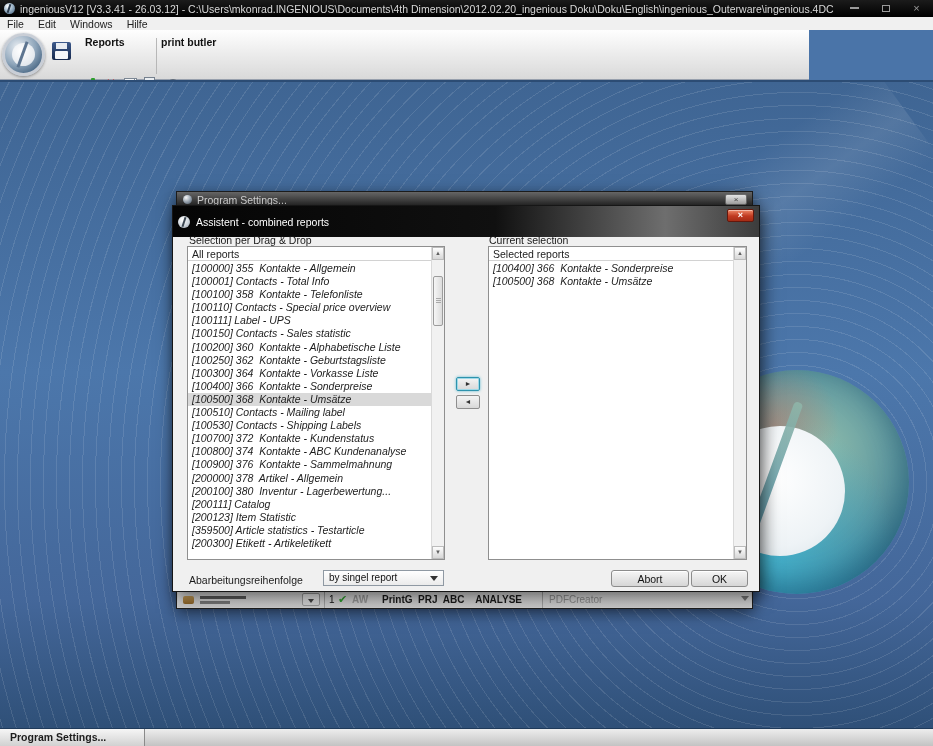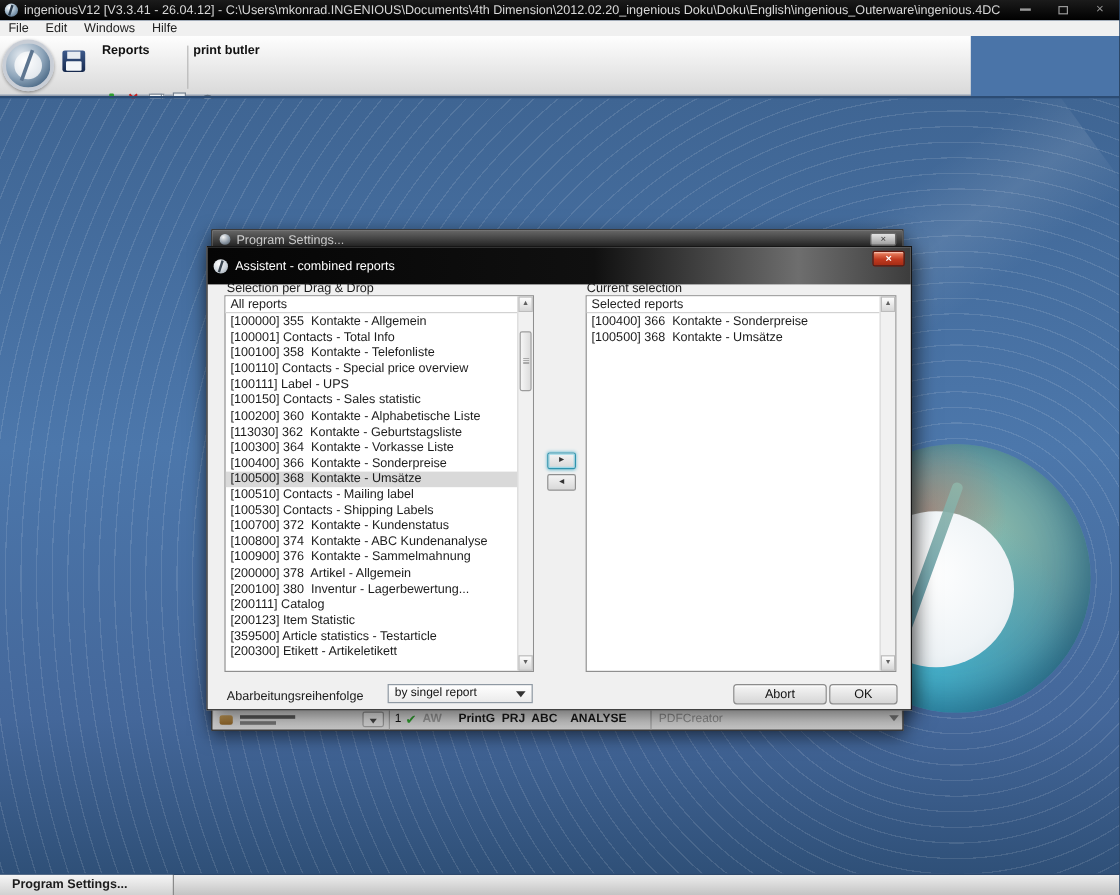--- a/index.html
+++ b/index.html
@@ -78,21 +78,21 @@
   
   .dialog { position:absolute; left:172px; top:123px; width:588px; height:387px; background:#f0f0f0; border:1px solid #161616; box-shadow:3px 5px 16px rgba(0,0,0,.6); }
   .dlg-title { position:absolute; left:0; top:0; right:0; height:31px; background:linear-gradient(90deg,#050505 0%,#101010 55%,#6e6e6e 84%,#3c3c3c 100%); color:#fff; font-size:10.5px; display:flex; align-items:center; }
   .dlg-title-icon { width:12px; height:12px; border-radius:50%; margin:0 6px 0 5px; background:radial-gradient(circle at 38% 32%, #fff, #cfd6dd 55%, #8d97a2 100%); position:relative; }
   .dlg-title-icon::after { content:""; position:absolute; left:5px; top:1px; width:2px; height:10px; background:#3a4550; transform:rotate(18deg); }
   .dlg-close { position:absolute; right:5px; top:3px; width:27px; height:13px; border-radius:2px; background:linear-gradient(#ef8968,#c03a20 55%,#a42c15); border:1px solid #64170c; color:#fff; font-size:9px; font-weight:bold; line-height:11px; text-align:center; box-shadow:inset 0 1px 0 rgba(255,255,255,.45); }
 
   .panel-label { position:absolute; font-size:10.5px; color:#1a1a1a; }
   .listbox { position:absolute; background:#fff; border:1px solid #8f8f8f; }
   .list-header { position:absolute; left:0; top:0; right:13px; height:14px; font-size:10.5px; color:#222; padding:1px 0 0 4px; border-bottom:1px solid #d2d2d2; background:#fff; }
-  .list-rows { position:absolute; left:0; top:15px; right:13px; bottom:0; overflow:hidden; }
+  .list-rows { position:absolute; left:0; top:15px; right:13px; bottom:0; overflow:hidden;font-style:italic; }
   .row { height:13.1px; line-height:13px; font-size:10.5px; color:#1c1c1c; padding-left:4px; white-space:pre; overflow:hidden; }
   .row.selected { background:#d9d9d9; }
   .vscroll { position:absolute; top:0; right:0; bottom:0; width:13px; background:#f1f1f1; border-left:1px solid #dadada; }
   .scroll-btn { position:absolute; left:0; width:12px; height:13px; background:linear-gradient(#fdfdfd,#d7d7d7); border:1px solid #bcbcbc; color:#606060; font-size:6px; text-align:center; line-height:11px; }
   .scroll-up { top:0; }
   .scroll-down { bottom:0; }
   .scroll-thumb { position:absolute; left:1px; top:29px; width:10px; height:50px; background:linear-gradient(90deg,#f6f6f6,#dcdcdc); border:1px solid #9c9c9c; border-radius:2px; }
   .scroll-thumb::after { content:""; position:absolute; left:2px; top:21px; width:5px; height:6px; background:repeating-linear-gradient(#a9a9a9 0 1px, transparent 1px 2px); }
 
   .xfer-btn { position:absolute; width:24px; height:14px; font-size:7px; line-height:12px; text-align:center; color:#333; background:linear-gradient(#f4f4f4,#d8d8d8); border:1px solid #8e8e8e; border-radius:2px; }
@@ -107,21 +107,21 @@
   .taskbar { position:absolute; left:0; bottom:0; width:933px; height:18px; background:linear-gradient(#ededed,#c3c3c3); border-top:1px solid #1f3a5a; }
   .task-item { position:absolute; left:0; top:0; width:145px; height:18px; background:linear-gradient(#f6f6f6,#cfcfcf); border-right:1px solid #8a8a8a; font-size:10.5px; font-weight:bold; color:#1c1c1c; padding:2px 0 0 10px; }
 </style>
 </head>
 <body>
 
 <div class="screen">
 
   <div class="titlebar">
     <span class="app-icon"></span>
-    <span class="title-text">ingeniousV12 [V3.3.41 - 26.04.12] - C:\Users\mkonrad.INGENIOUS\Documents\4th Dimension\2012.02.20_ingenious Doku\Doku\English\ingenious_Outerware\ingenious.4DC</span>
+    <span class="title-text">ingeniousV12 [V3.3.41 - 26.03.12] - C:\Users\mkonrad.INGENIOUS\Documents\4th Dimension\2012.02.20_ingenious Doku\Doku\English\ingenious_Outerware\ingenious.4DC</span>
     <span class="win-controls">
       <span class="win-btn">
           <span class="glyph-min"></span>
         </span>
       <span class="win-btn">
           <span class="glyph-max"></span>
         </span>
       <span class="win-btn">
           <span class="glyph-close">×</span>
         </span>
@@ -197,21 +197,21 @@
         <div class="list-header">All reports</div>
         <div class="list-rows">
 
         <div class="row">[100000] 355  Kontakte - Allgemein</div>
             <div class="row">[100001] Contacts - Total Info</div>
             <div class="row">[100100] 358  Kontakte - Telefonliste</div>
             <div class="row">[100110] Contacts - Special price overview</div>
             <div class="row">[100111] Label - UPS</div>
             <div class="row">[100150] Contacts - Sales statistic</div>
             <div class="row">[100200] 360  Kontakte - Alphabetische Liste</div>
-            <div class="row">[113030] 362  Kontakte - Geburtstagsliste</div>
+            <div class="row">[100250] 362  Kontakte - Geburtstagsliste</div>
             <div class="row">[100300] 364  Kontakte - Vorkasse Liste</div>
             <div class="row">[100400] 366  Kontakte - Sonderpreise</div>
             <div class="row selected">[100500] 368  Kontakte - Umsätze</div>
             <div class="row">[100510] Contacts - Mailing label</div>
             <div class="row">[100530] Contacts - Shipping Labels</div>
             <div class="row">[100700] 372  Kontakte - Kundenstatus</div>
             <div class="row">[100800] 374  Kontakte - ABC Kundenanalyse</div>
             <div class="row">[100900] 376  Kontakte - Sammelmahnung</div>
             <div class="row">[200000] 378  Artikel - Allgemein</div>
             <div class="row">[200100] 380  Inventur - Lagerbewertung...</div>

